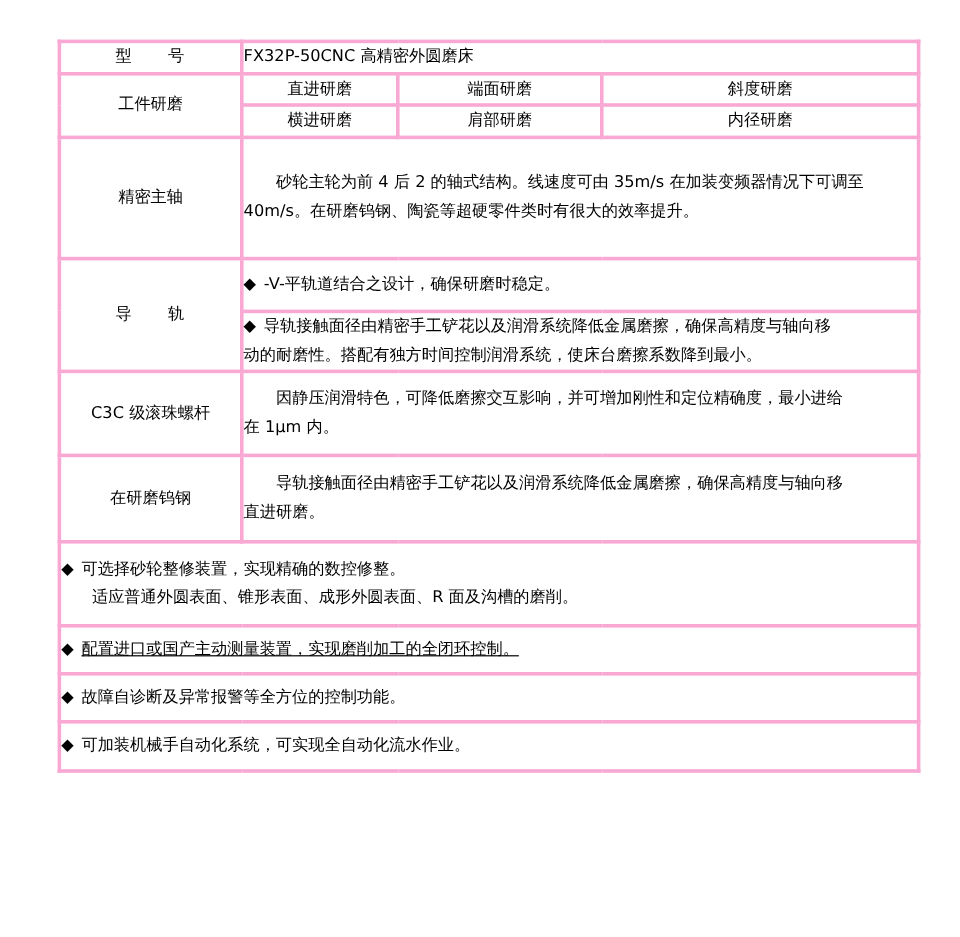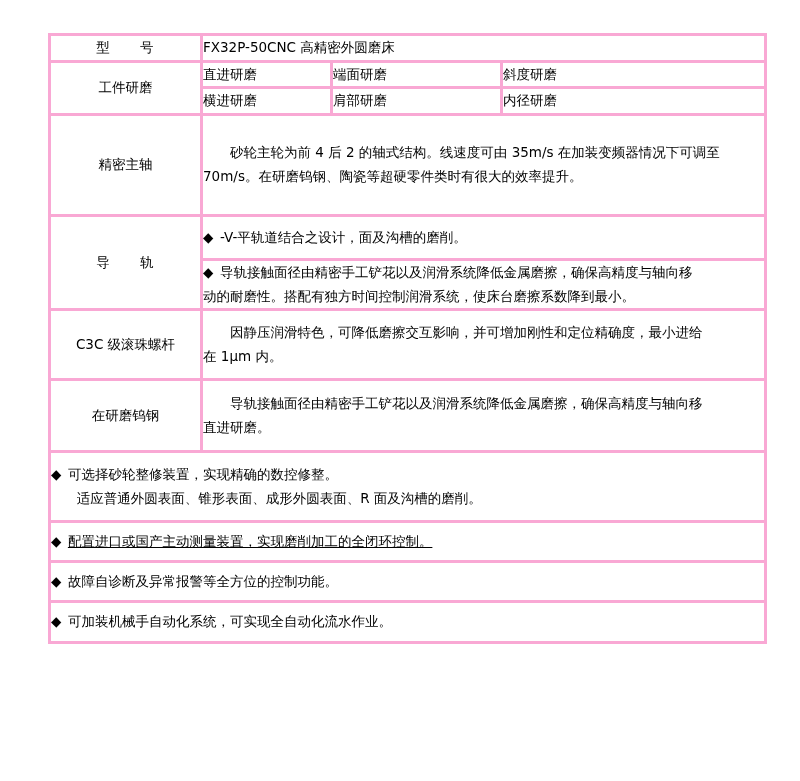--- a/index.html
+++ b/index.html
@@ -38,20 +38,21 @@
   }
   .label-spaced {
     letter-spacing: 0.08em;
   }
   .model-cell {
     padding: 6px 0 6px 26px;
     font-size: 13.5px;
     margin-top: 20px;
   }
   .grind-cell {
+    text-align: center;
     padding: 7px 2px;
     font-size: 13.5px;
     margin-left: 16px;
   }
   .para-cell {
     padding: 9px 12px 9px 14px;
     font-size: 13.2px;
     line-height: 1.95;
     text-align: justify;
   }
@@ -118,28 +119,28 @@
     <tr>
       <td class="grind-cell">横进研磨</td>
       <td class="grind-cell">肩部研磨</td>
       <td class="grind-cell">内径研磨</td>
     </tr>
 
     <tr class="r-h-spindle">
       <td class="label-cell">精密主轴</td>
       <td class="para-cell" colspan="3">
         <span class="indent"></span><span>砂轮主轮为前 4  后 2 的轴式结构。线速度可由 35m/s 在加装变频器情况下可调至</span><br>
-        <span>70m/s。在研磨钨钢、陶瓷等超硬零件类时有很大的效率提升。</span>
+        <span>40m/s。在研磨钨钢、陶瓷等超硬零件类时有很大的效率提升。</span>
       </td>
     </tr>
 
     <tr>
       <td class="label-cell label-spaced" rowspan="2">导　　轨</td>
       <td class="bullet-cell rail-sub" colspan="3">
-        <span class="bullet-line"><span class="dia">◆</span><span>-V-平轨道结合之设计，面及沟槽的磨削。</span></span>
+        <span class="bullet-line"><span class="dia">◆</span><span>-V-平轨道结合之设计，确保研磨时稳定。</span></span>
       </td>
     </tr>
 
     <tr>
       <td class="bullet-cell rail-sub2" colspan="3">
         <span class="bullet-line"><span class="dia">◆</span><span>导轨接触面径由精密手工铲花以及润滑系统降低金属磨擦，确保高精度与轴向移</span></span>
         <span class="bullet-line">动的耐磨性。搭配有独方时间控制润滑系统，使床台磨擦系数降到最小。</span>
       </td>
     </tr>
 

